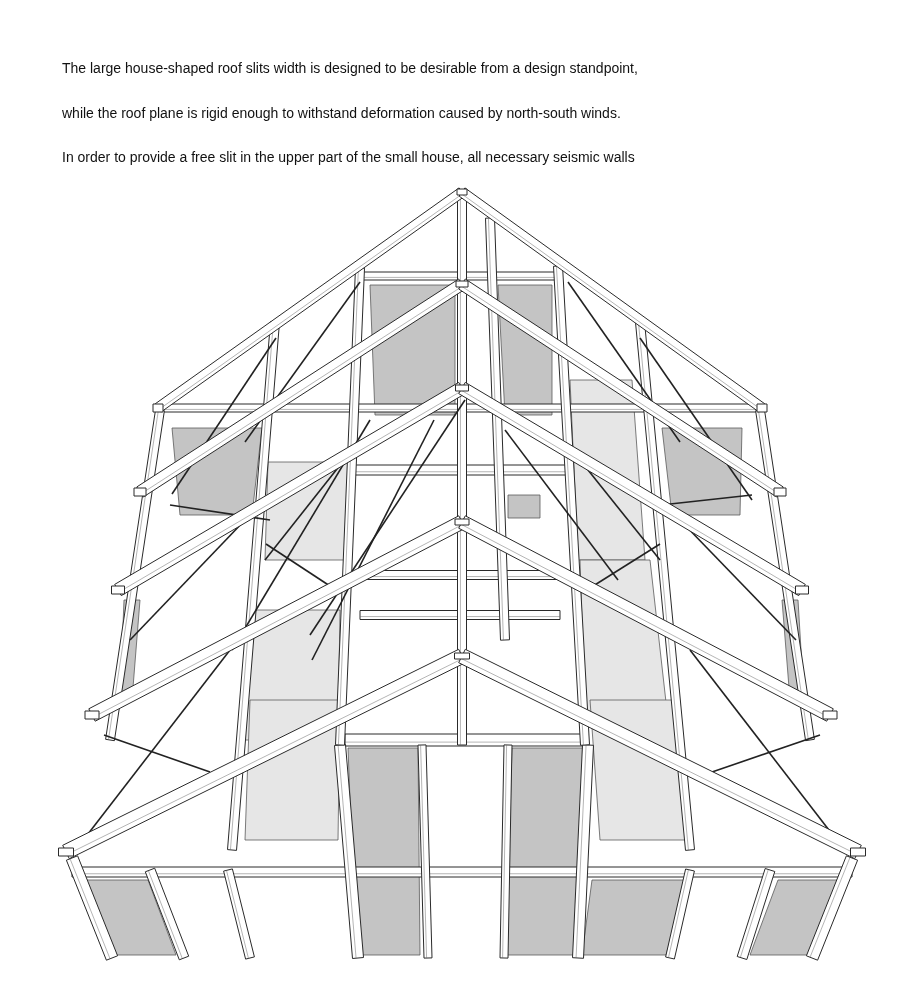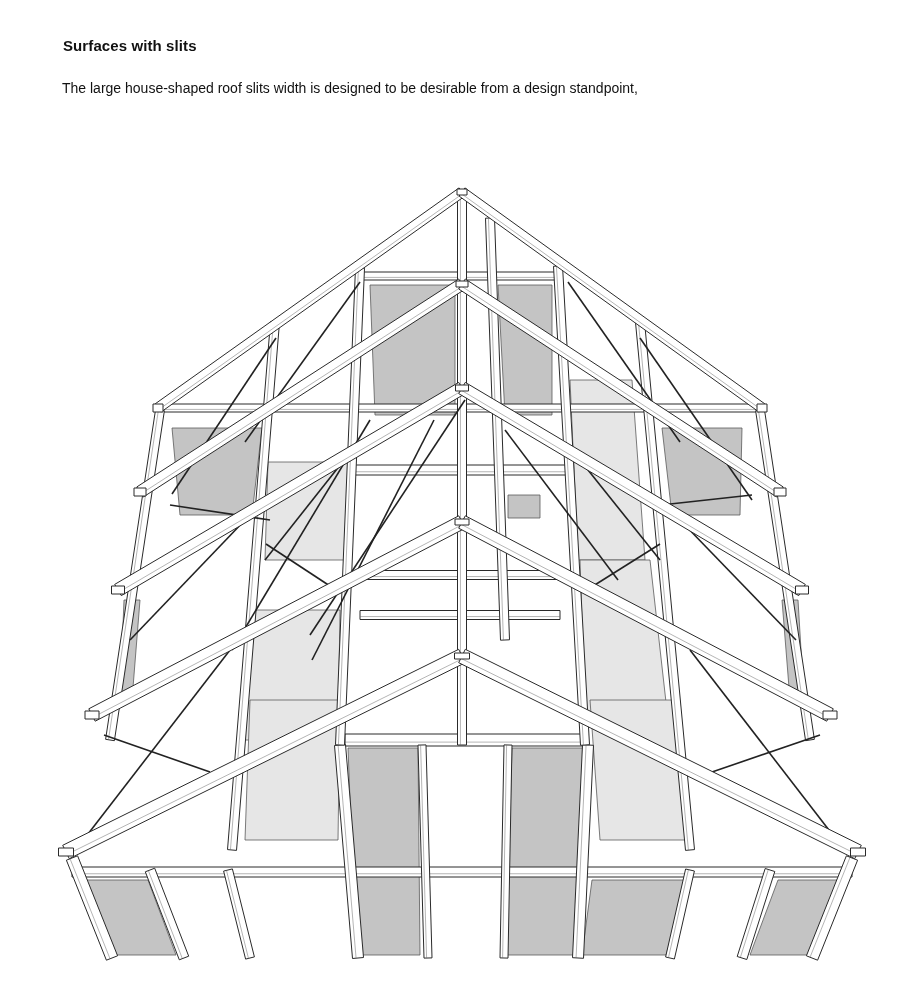--- a/index.html
+++ b/index.html
@@ -57,23 +57,24 @@
     .drawing .brace {
       stroke: #222222;
       stroke-width: 1.6;
       fill: none;
     }
   </style>
 </head>
 <body>
 
 <div class="text-block">
-  <div class="heading">Surfaces with slits</div>
   <div class="paragraph">
     <span class="para-line">The large house-shaped roof slits width is designed to be desirable from a design standpoint,</span>
+    <span class="para-line">while the roof plane is rigid enough to withstand deformation caused by north-south winds.</span>
+    <span class="para-line">In order to provide a free slit in the upper part of the small house, all necessary seismic walls</span>
   </div>
 </div>
 
 <svg class="drawing" id="structure-drawing" viewBox="0 0 920 1000" xmlns="http://www.w3.org/2000/svg">
   <g id="layer-walls-light">
       <polygon points="268,462 350,462 348,560 265,560" fill="#e6e6e6" class="wall"></polygon>
       <polygon points="570,380 632,380 645,560 578,560" fill="#e6e6e6" class="wall"></polygon>
       <polygon points="252,610 340,610 338,740 245,740" fill="#e6e6e6" class="wall"></polygon>
       <polygon points="580,560 650,560 668,720 585,720" fill="#e6e6e6" class="wall"></polygon>
       <polygon points="250,700 340,700 338,840 245,840" fill="#e6e6e6" class="wall"></polygon>

